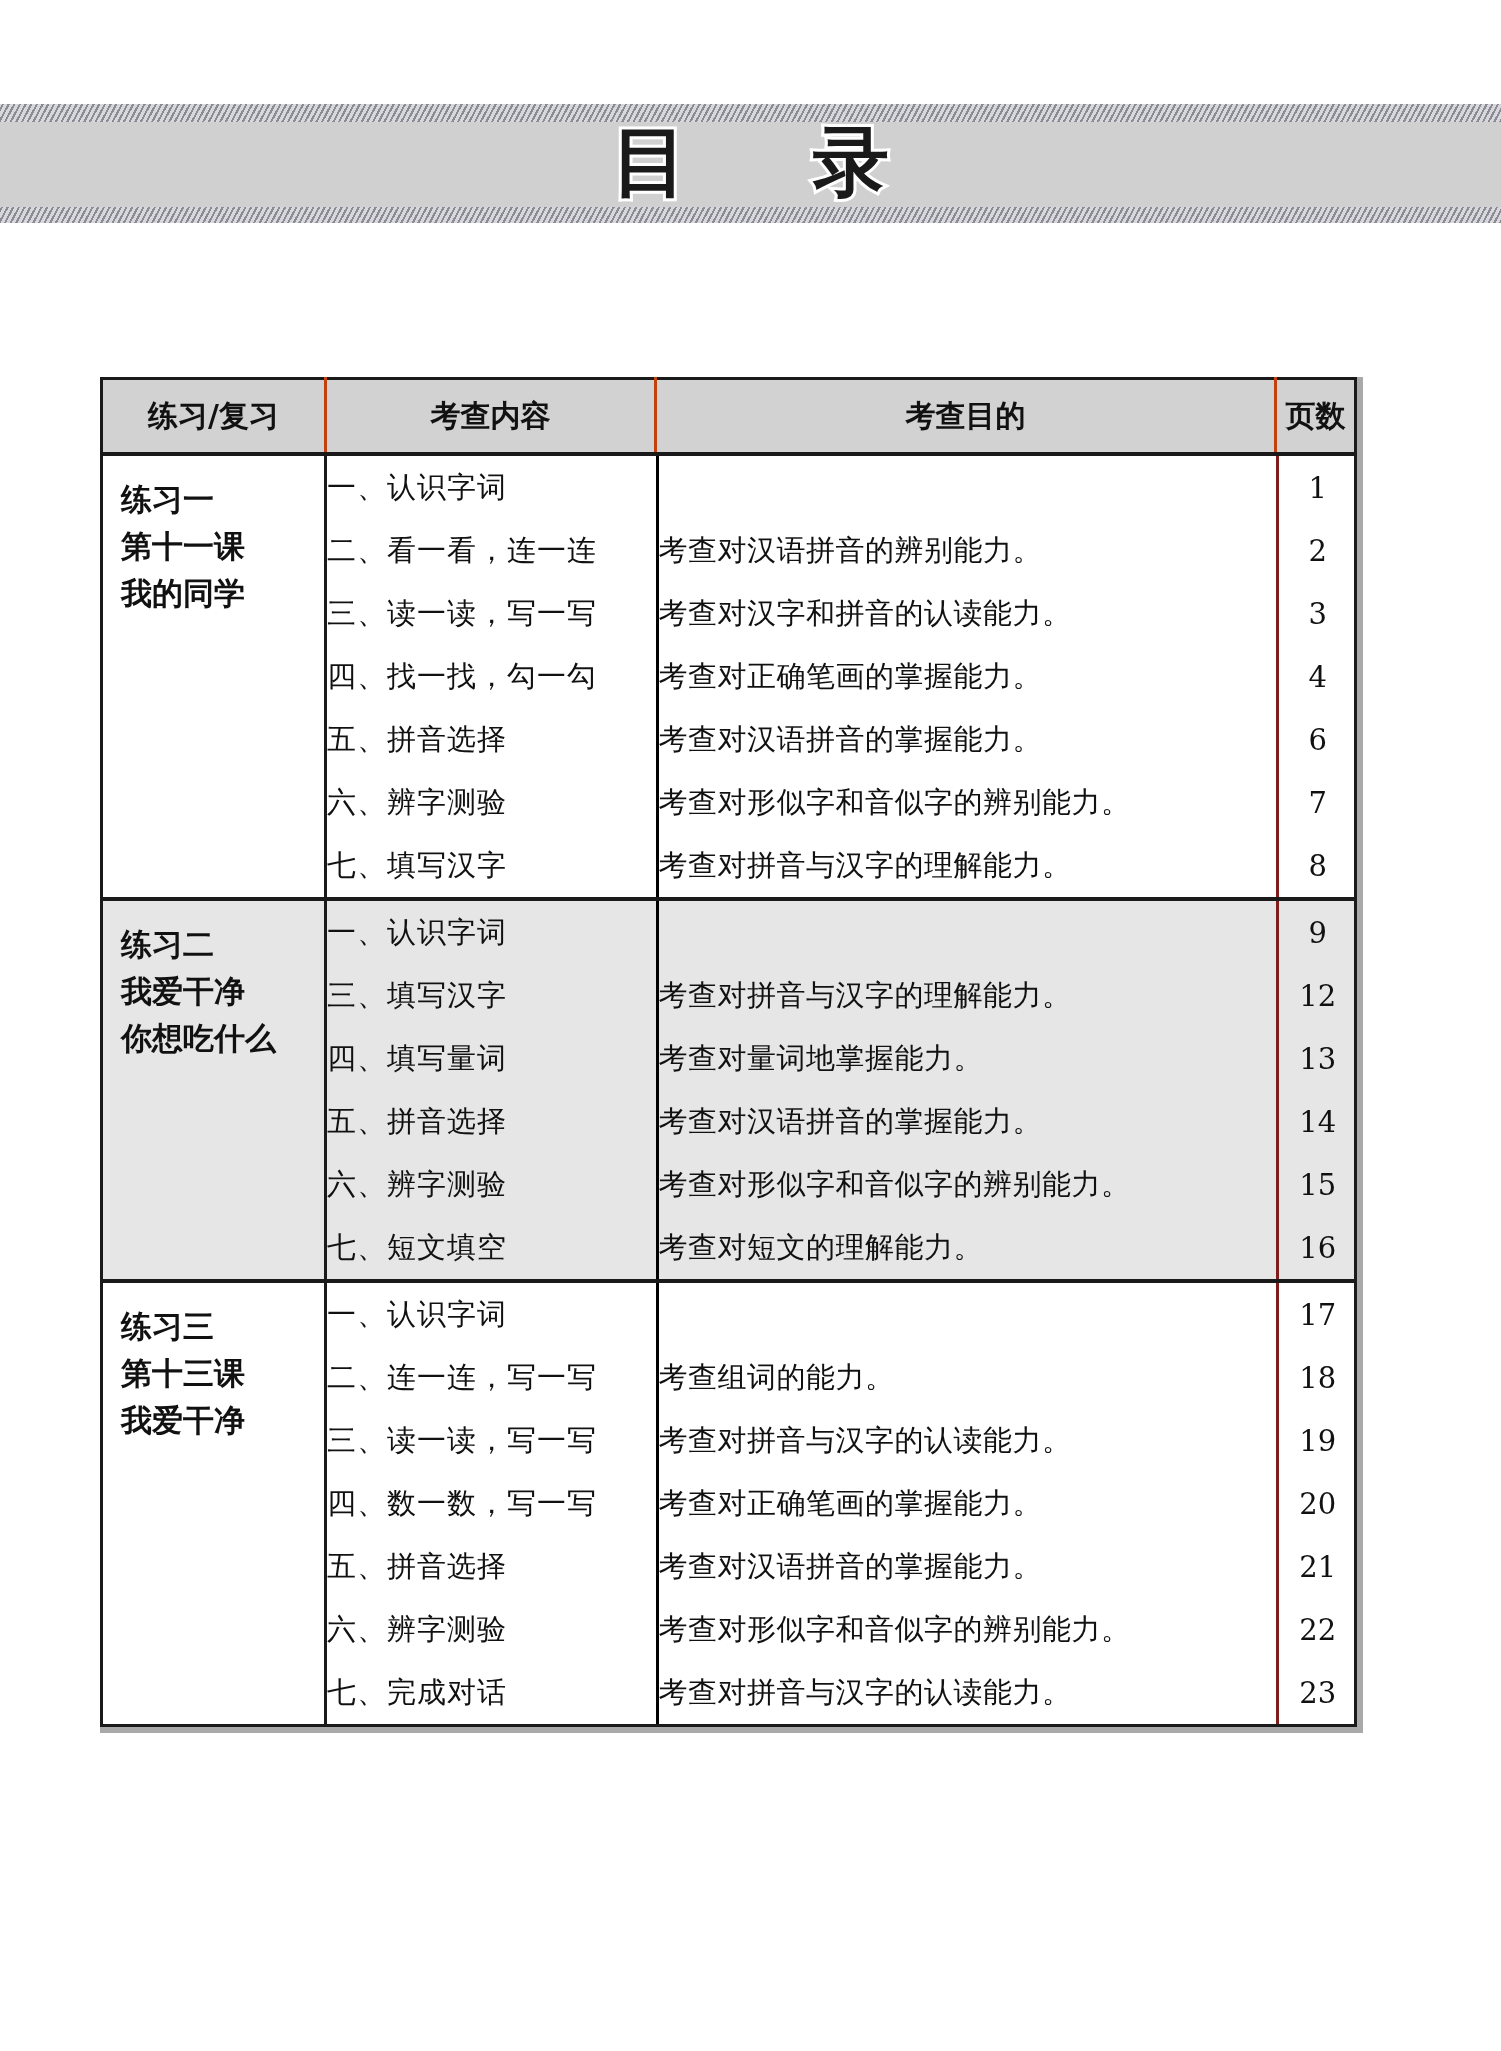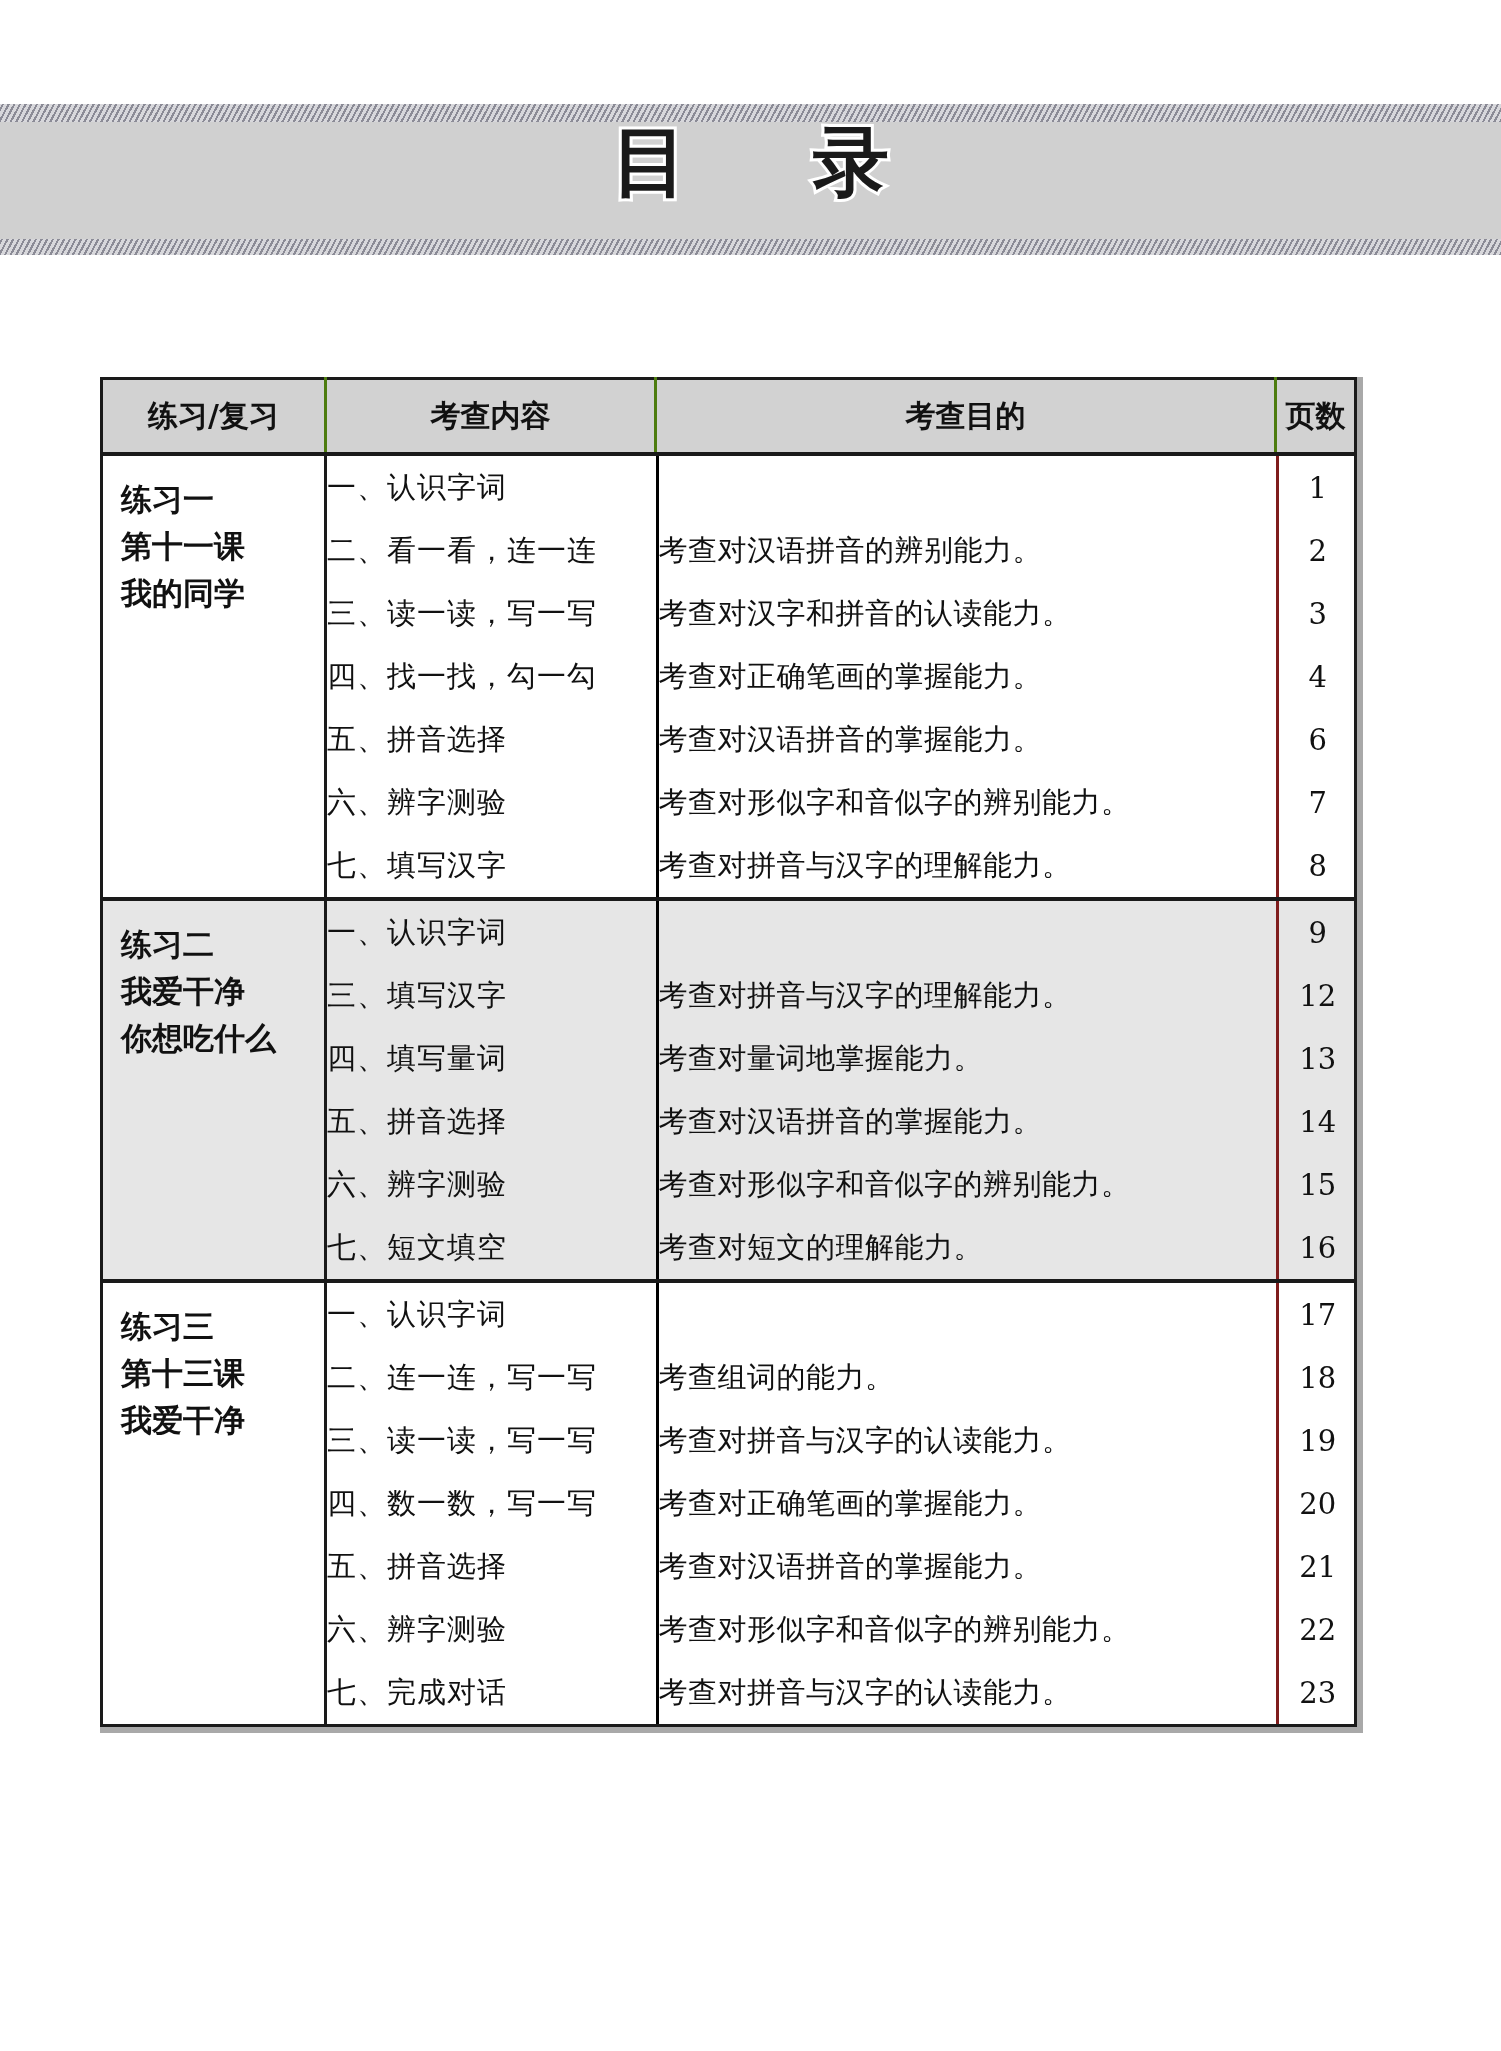--- a/index.html
+++ b/index.html
@@ -14,21 +14,21 @@
     font-family: "Liberation Sans", "DejaVu Sans", sans-serif;
     overflow: hidden;
   }
 
   
   .banner {
     position: absolute;
     left: 0;
     top: 104px;
     width: 1501px;
-    height: 151px;
+    height: 119px;
     background: #d0d0d0;
   }
   .banner-hatch-top {
     position: absolute;
     left: 0;
     top: 0;
     width: 1501px;
     height: 18px;
     background:
       repeating-linear-gradient(
@@ -89,21 +89,21 @@
     box-shadow: 6px 0 0 0 #a9a9a9, 0 6px 0 0 #a9a9a9, 6px 6px 0 0 #a9a9a9;
     border: 3px solid #1a1a1a;
   }
   table.toc col.c1 { width: 224px; }
   table.toc col.c2 { width: 330px; }
   table.toc col.c3 { width: 620px; }
   table.toc col.c4 { width: 80px; }
 
   thead th {
     background: #d2d2d2;
-    border-right: 3px solid #4d7c0f;
+    border-right: 3px solid #c2410c;
     border-bottom: 4px solid #1a1a1a;
     font-family: "DejaVu Sans", "Liberation Sans", sans-serif;
     font-weight: 700;
     font-size: 30px;
     color: #111;
     height: 72px;
     padding: 0;
     text-align: center;
     vertical-align: middle;
   }

